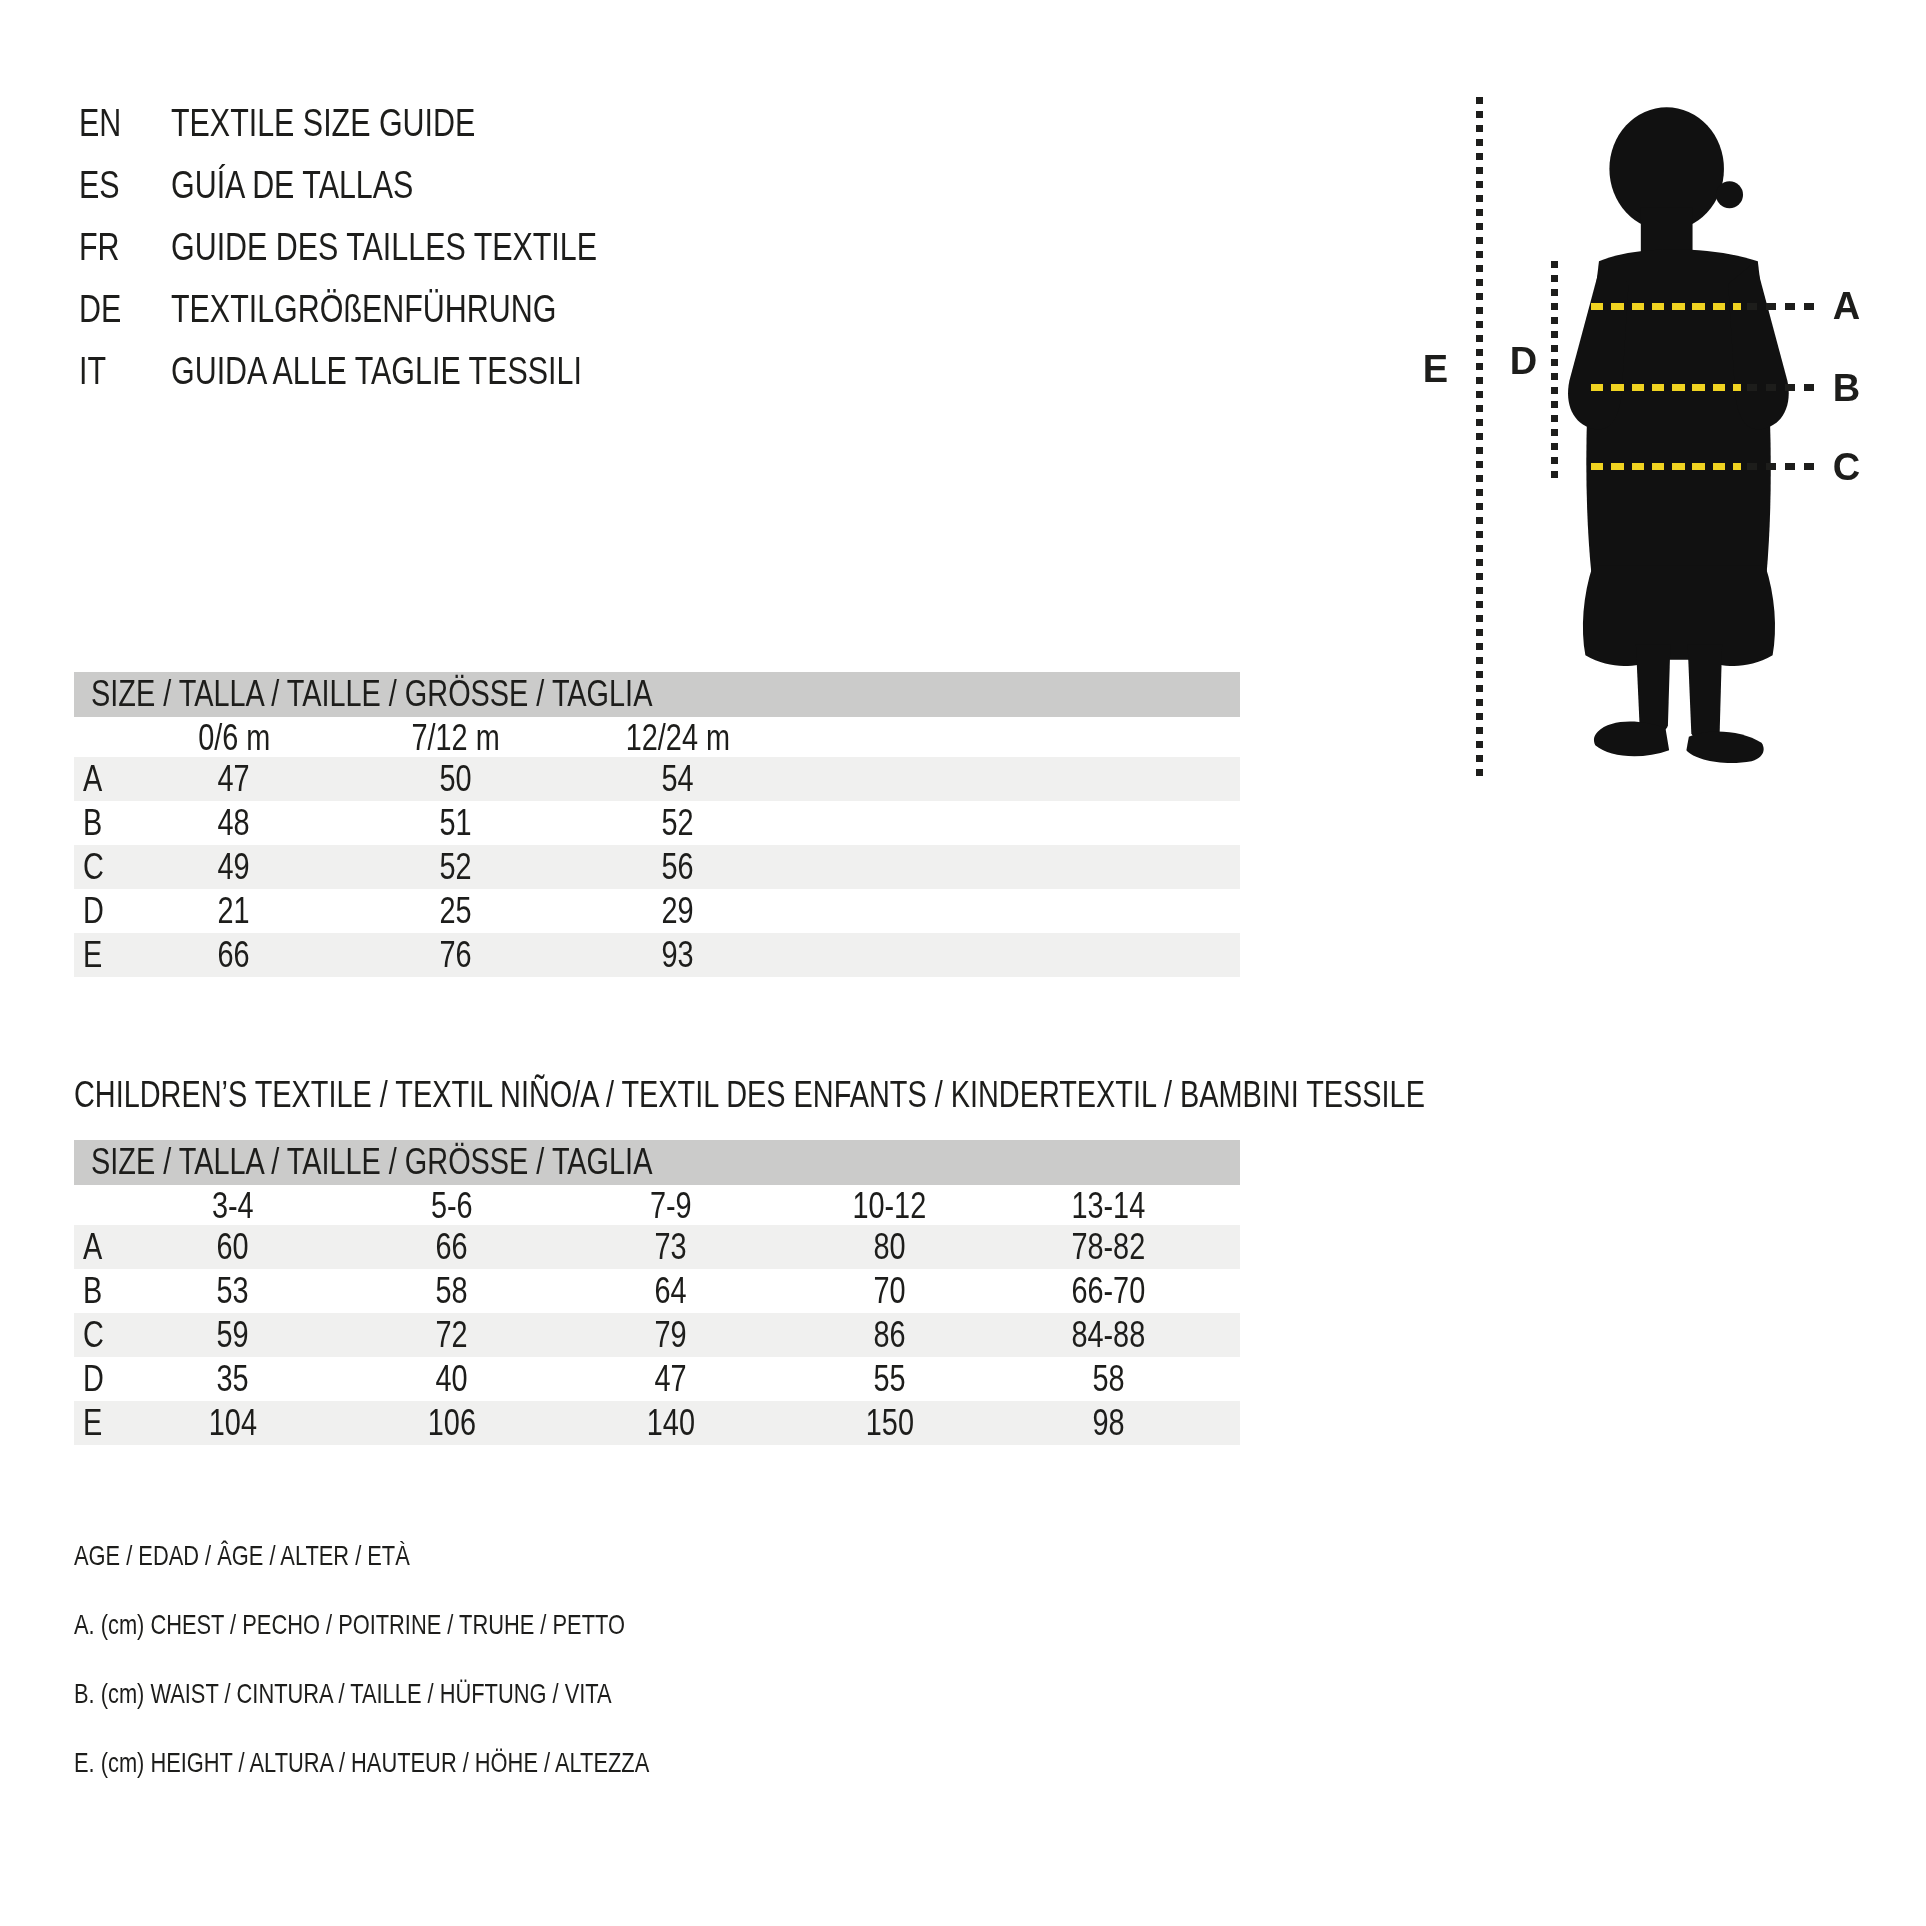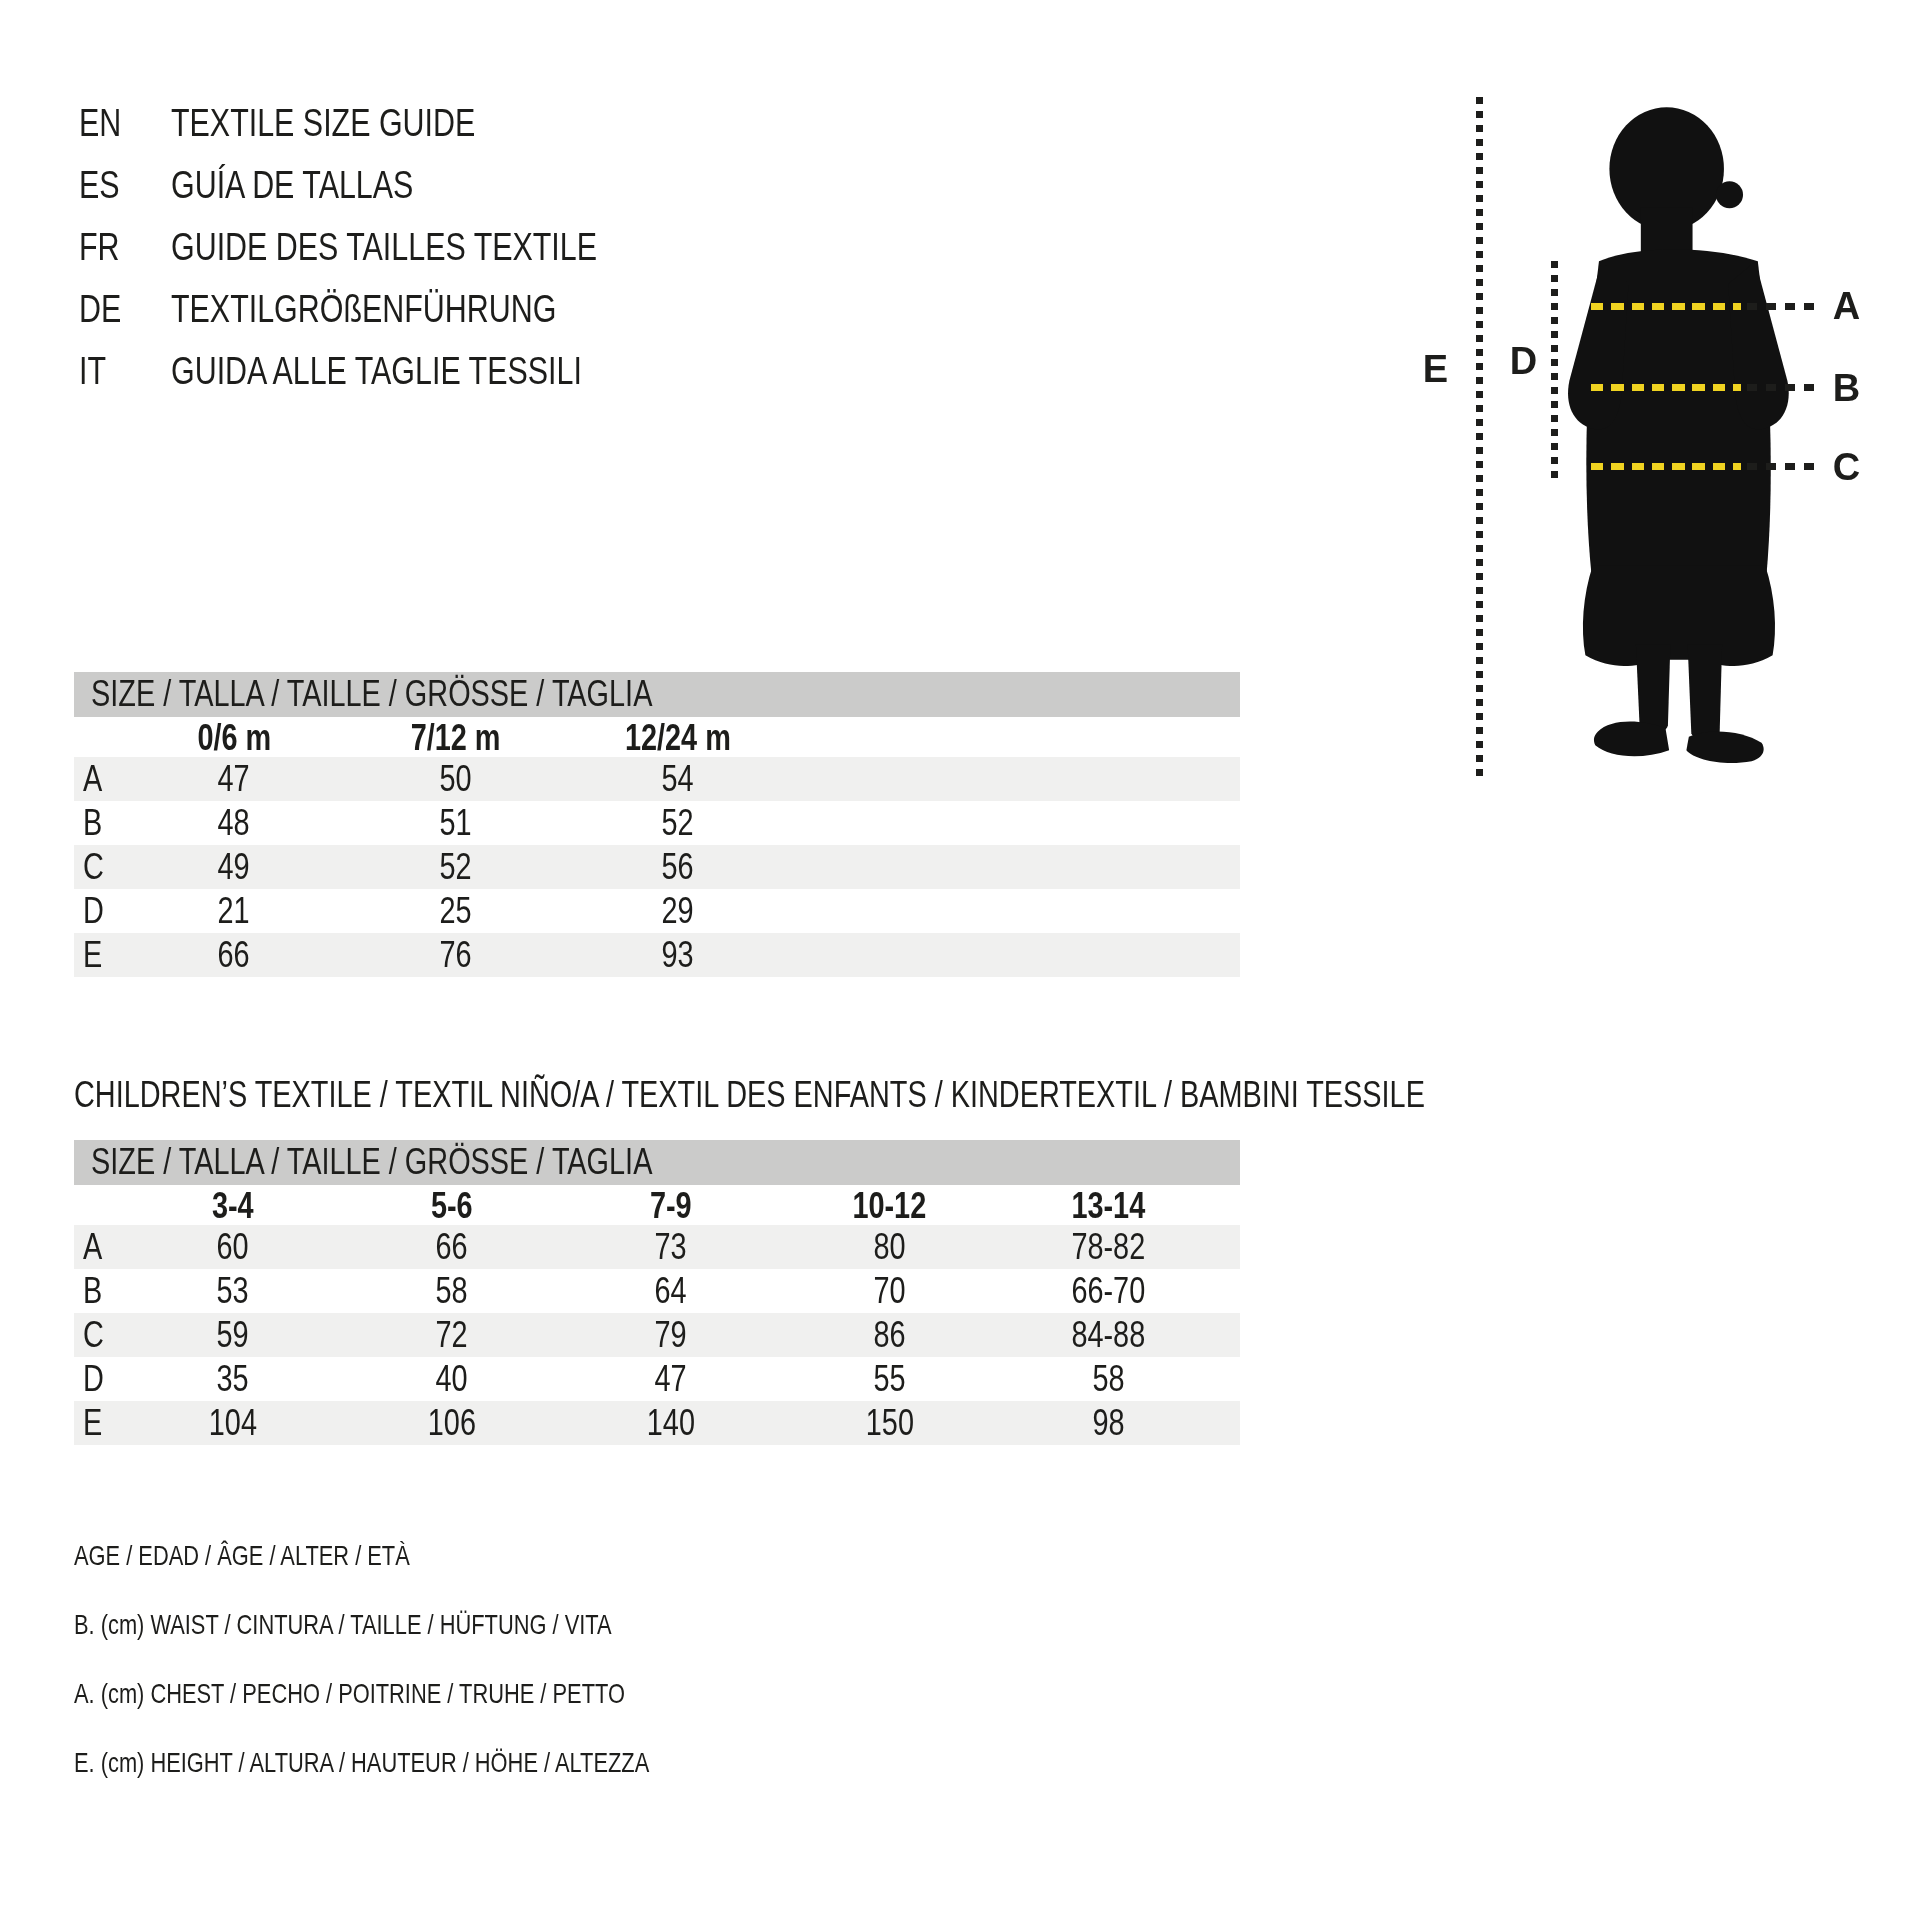--- a/index.html
+++ b/index.html
@@ -32,21 +32,21 @@
   
   .tablock{position:absolute;left:74px;}
   .tbl-title{font-size:37px;line-height:37px;height:37px;}
   .hdr-bar{margin-top:26.5px;height:45px;background:var(--barGray,#cbcbca);
     display:flex;align-items:center;padding-left:17px;box-sizing:border-box;font-size:37px;}
   .grid-row{display:grid;align-items:center;font-size:37px;}
   .grid-row .cell{text-align:center;}
   .grid-row .rowlabel{text-align:left;padding-left:8.6px;}
   .g-babies{grid-template-columns:49px repeat(3,222px) 1fr;width:1166px;}
   .g-children{grid-template-columns:49px repeat(5,219px) 1fr;width:1166px;}
-  .subhead{height:40px;font-weight:bold;}
+  .subhead{height:40px;}
   .datarow{height:44px;}
   .datarow.alt{background:var(--stripe,#f0f0ef);}
 
   
   #legend{position:absolute;left:74px;top:1515px;}
   #legend .legend-line{height:57px;line-height:57px;font-size:28px;margin-top:12px;}
 </style>
 </head>
 <body style="--yellow: #F0D321; --ink: #1d1d1b; --sil: #111111; --barGray: #cbcbca; --stripe: #f0f0ef;">
 
@@ -207,19 +207,19 @@
           <span class="cell"><span class="cxc">106</span></span>
           <span class="cell"><span class="cxc">140</span></span>
           <span class="cell"><span class="cxc">150</span></span>
           <span class="cell"><span class="cxc">98</span></span>
         </div>
       </div>
   </section>
 
   <section id="legend">
       <div class="legend-line"><span class="cx">AGE / EDAD / ÂGE / ALTER / ETÀ</span></div>
+      <div class="legend-line"><span class="cx">A. (cm) CHEST / PECHO / POITRINE / TRUHE / PETTO</span></div>
       <div class="legend-line"><span class="cx">B. (cm) WAIST / CINTURA / TAILLE / HÜFTUNG / VITA</span></div>
-      <div class="legend-line"><span class="cx">A. (cm) CHEST / PECHO / POITRINE / TRUHE / PETTO</span></div>
       <div class="legend-line"><span class="cx">E. (cm) HEIGHT / ALTURA / HAUTEUR / HÖHE / ALTEZZA</span></div>
     </section>
 
 </div>
 
 
 </body></html>

